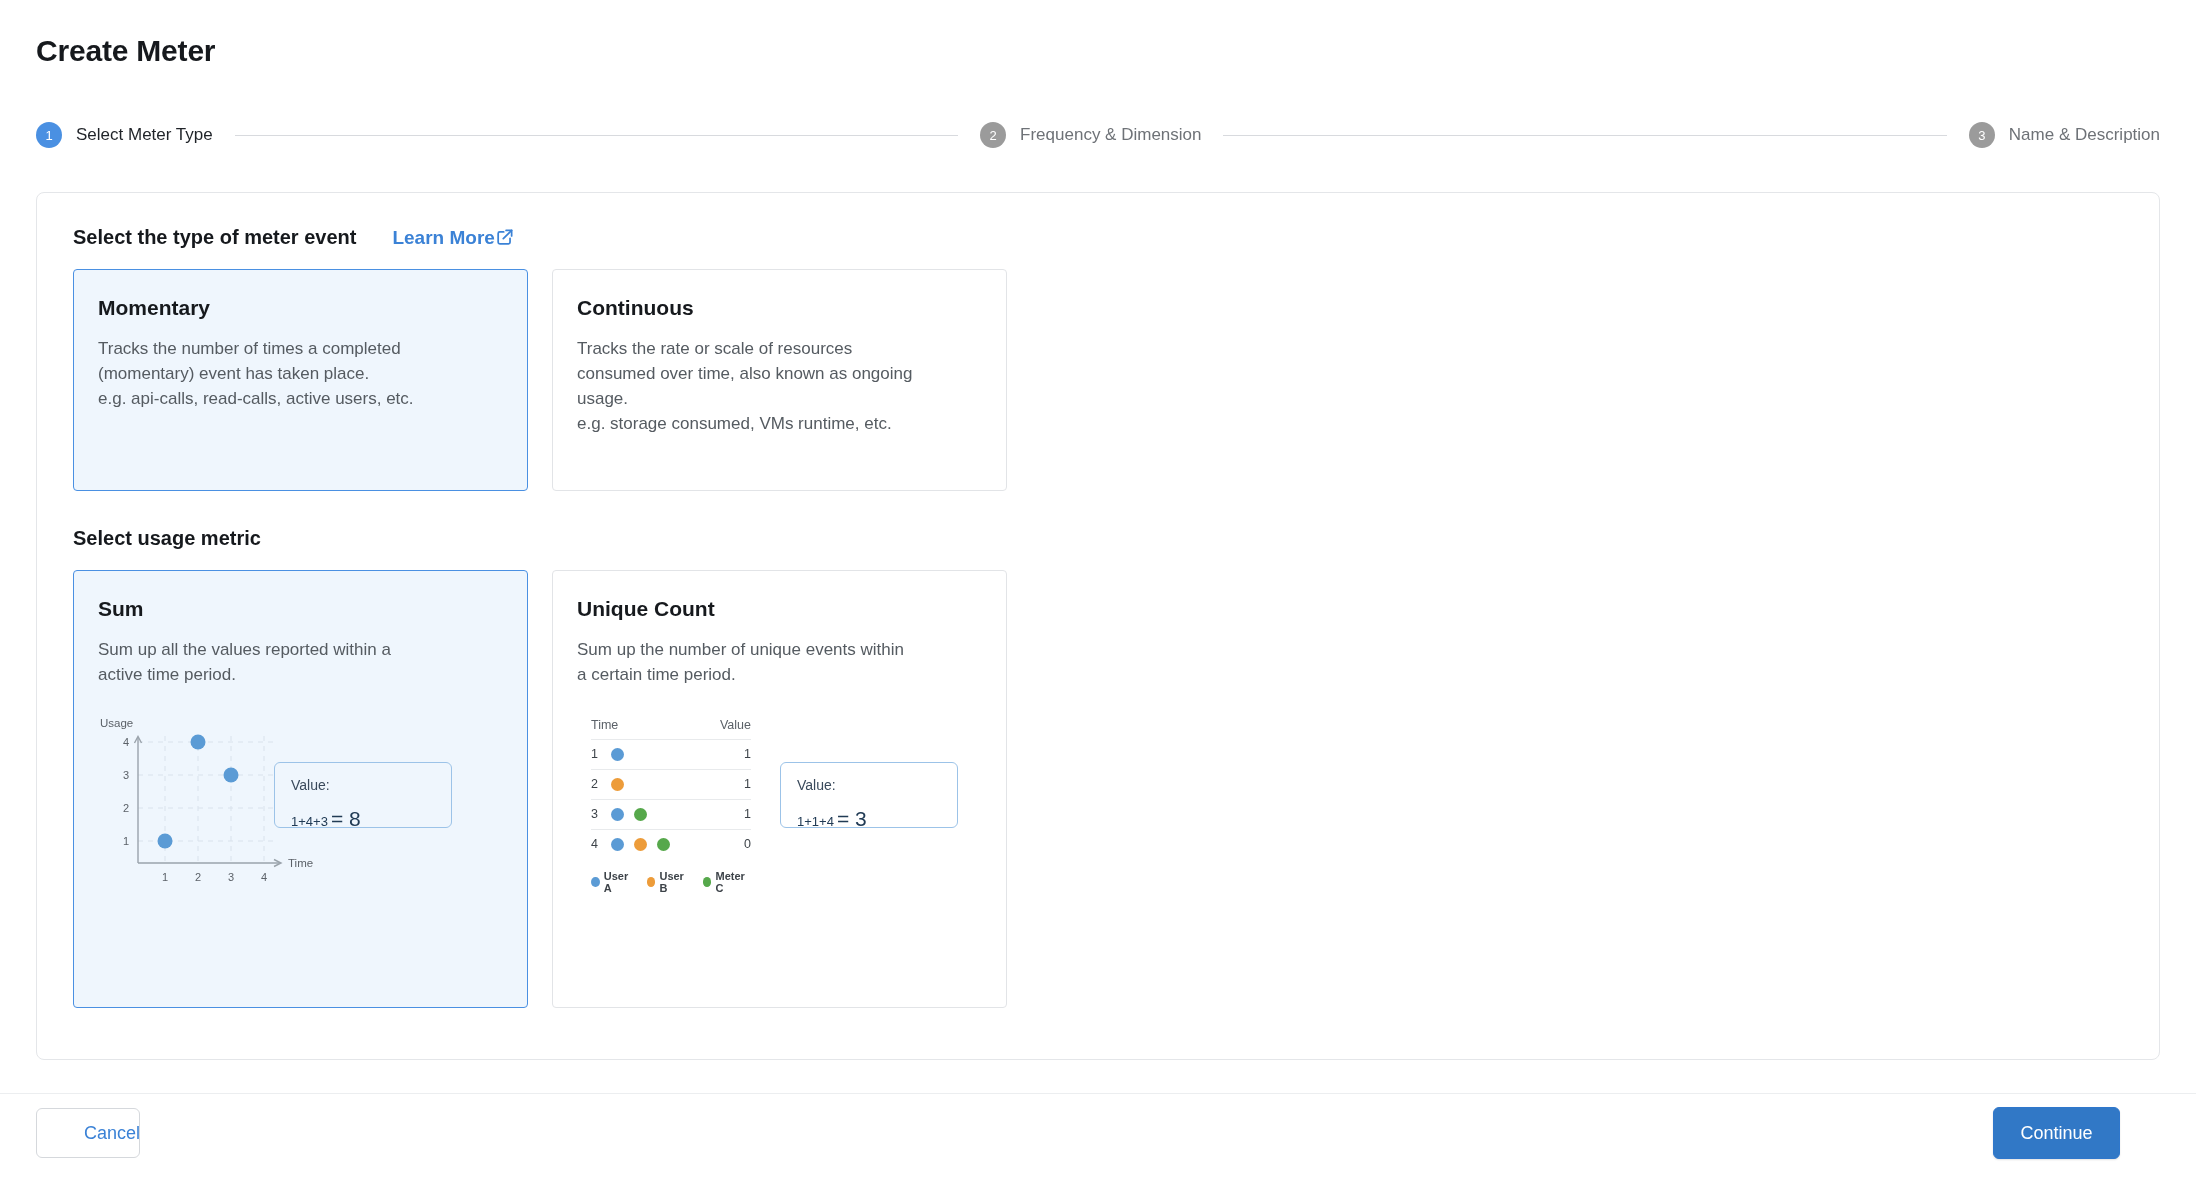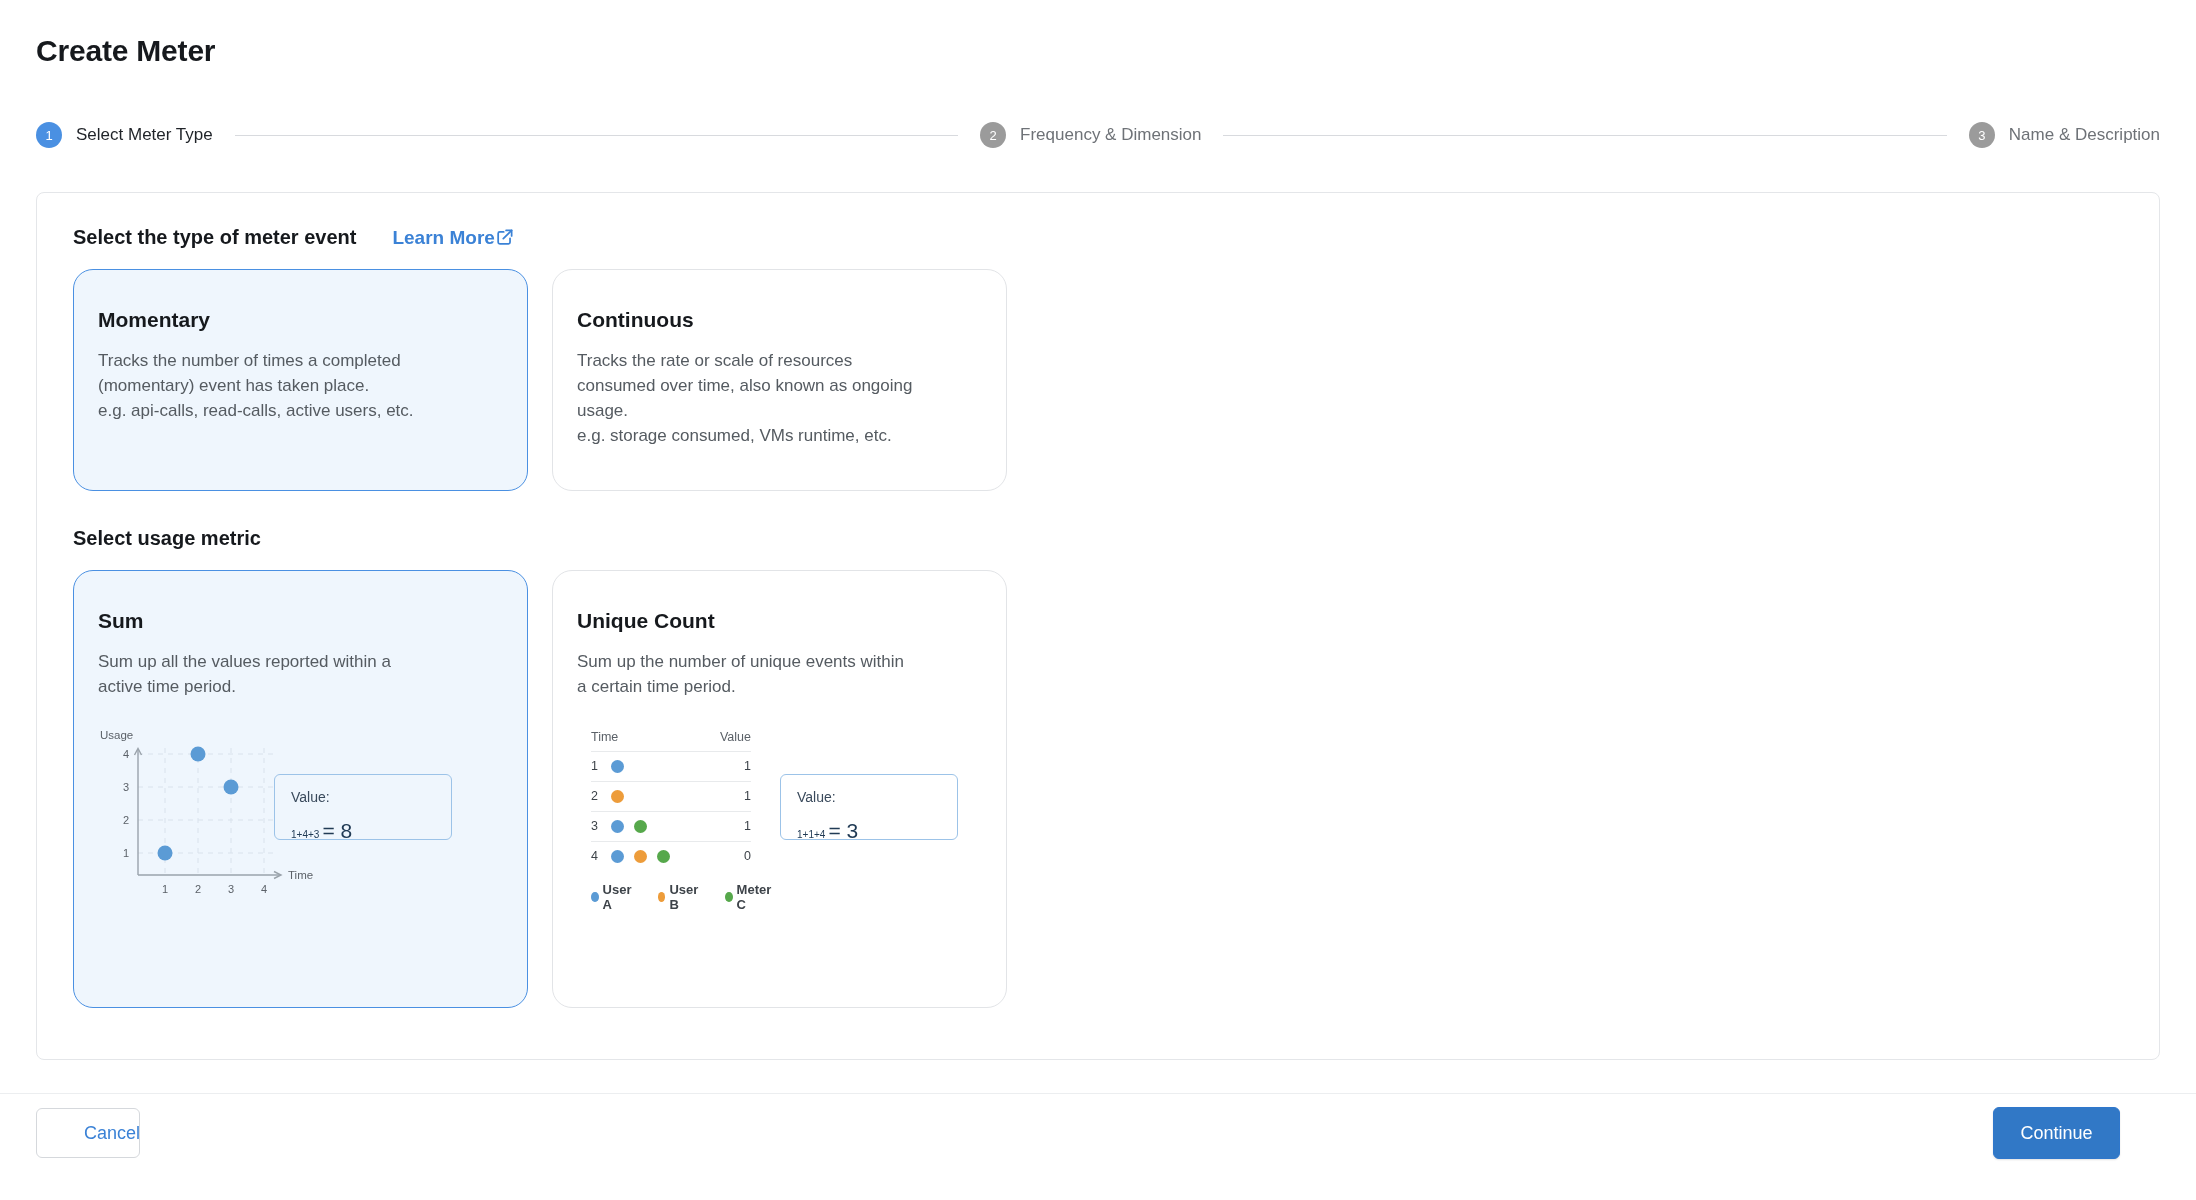--- a/index.html
+++ b/index.html
@@ -59,24 +59,24 @@
 
   .section-title-2 {
     font-size: 20px; font-weight: bold; color: #16191d;
     margin: 36px 0 0 36px;
   }
 
   
   .card-row { display: flex; gap: 24px; margin: 20px 0 0 36px; }
   .opt-card {
     width: 455px;
-    border-radius: 20px;
+    border-radius: 4px;
     border: 1px solid #e2e4e7;
     background: #ffffff;
-    padding: 38px 24px 24px 24px;
+    padding: 26px 24px 24px 24px;
     cursor: pointer;
     position: relative;
   }
   .opt-card.selected {
     border: 1px solid #4a90e2;
     background: #eff6fd;
   }
   .opt-card.type { height: 222px; }
   .opt-card.metric { height: 438px; padding-bottom: 18px; }
   .opt-title { font-size: 21px; font-weight: bold; color: #16191d; }
@@ -91,41 +91,41 @@
 
   .value-box {
     position: absolute;
     border: 1px solid #9cc3e8;
     border-radius: 6px;
     background: transparent;
     padding: 14px 16px 14px 16px;
   }
   .value-label { font-size: 14px; color: #3a4a5c; }
   .value-expr { margin-top: 14px; color: #213b55; white-space: nowrap; }
-  .value-expr .terms { font-size: 10px; }
+  .value-expr .terms { font-size: 13px; }
   .value-expr .eq { font-size: 21px; margin-left: 3px; }
 
   
   .uc-table { position: absolute; left: 14px; top: 0; width: 160px; }
   .uc-head {
     display: flex; justify-content: space-between;
     font-size: 12.5px; color: #5b6168; padding-bottom: 7px;
   }
   .uc-row {
     display: flex; align-items: center;
     height: 30px; border-top: 1px solid #e8eaec;
     font-size: 12.5px; color: #3d4349;
   }
   .uc-row .t { width: 16px; }
   .uc-dots { display: flex; align-items: center; gap: 10px; flex: 1 1 auto; margin-left: 4px; }
   .uc-row .v { margin-left: auto; }
   .dot { width: 13px; height: 13px; border-radius: 50%; display: inline-block; }
   .uc-legend {
-    display: flex; align-items: center; gap: 24px;
-    margin-top: 11px; font-size: 13px; font-weight: bold; color: #3d4349;
+    display: flex; align-items: center; gap: 12px;
+    margin-top: 11px; font-size: 11px; font-weight: bold; color: #3d4349;
   }
   .uc-legend .item { display: flex; align-items: center; gap: 4px; }
   .uc-legend .dot { width: 10px; height: 10px; }
 
   
   .footer-divider {
     position: absolute; left: 0; top: 1093px; width: 2196px; height: 1px;
     background: #eceef0;
   }
   .btn {

